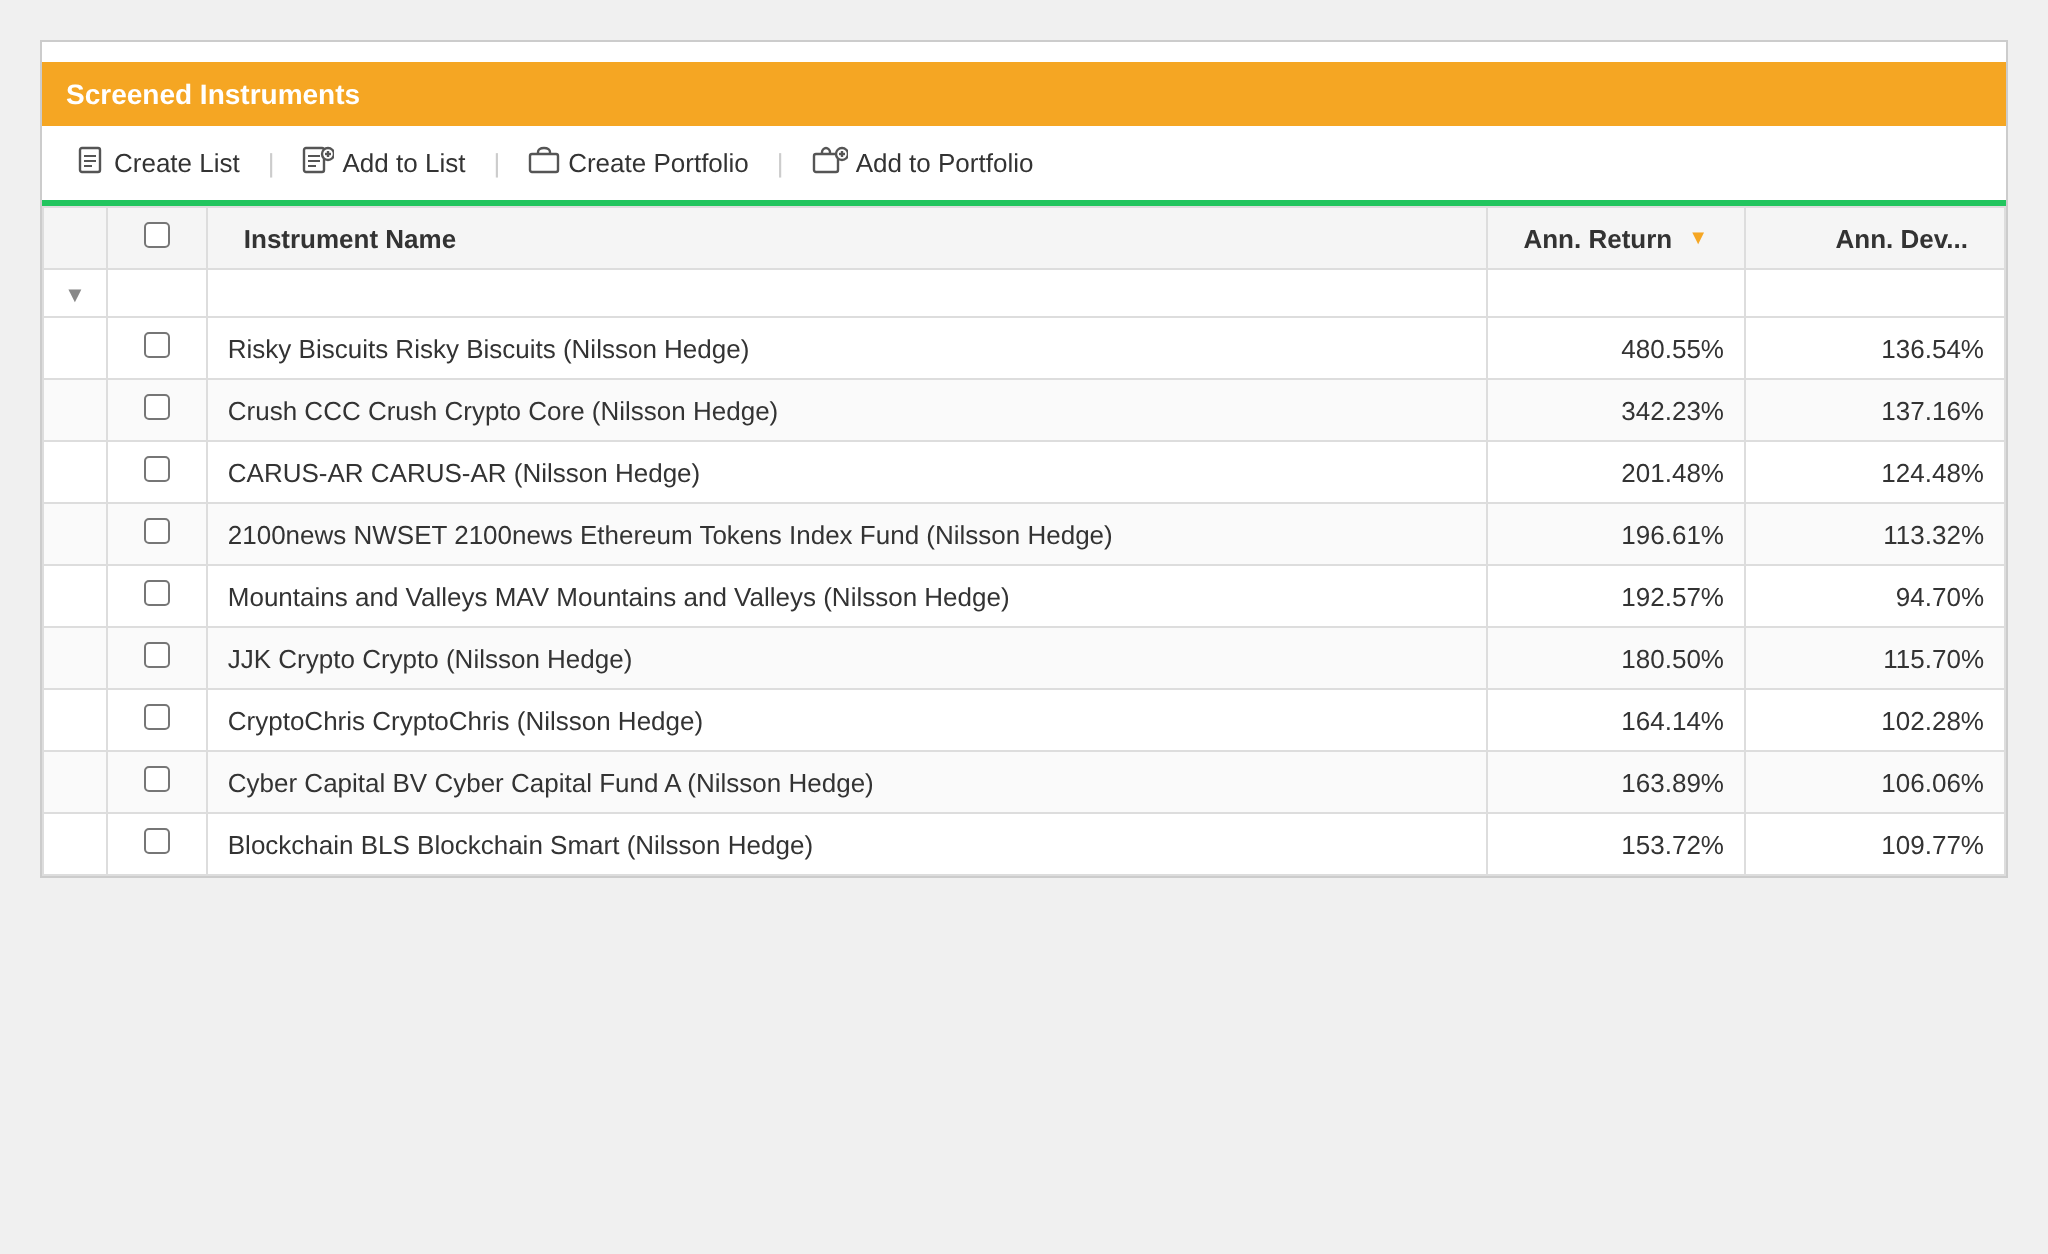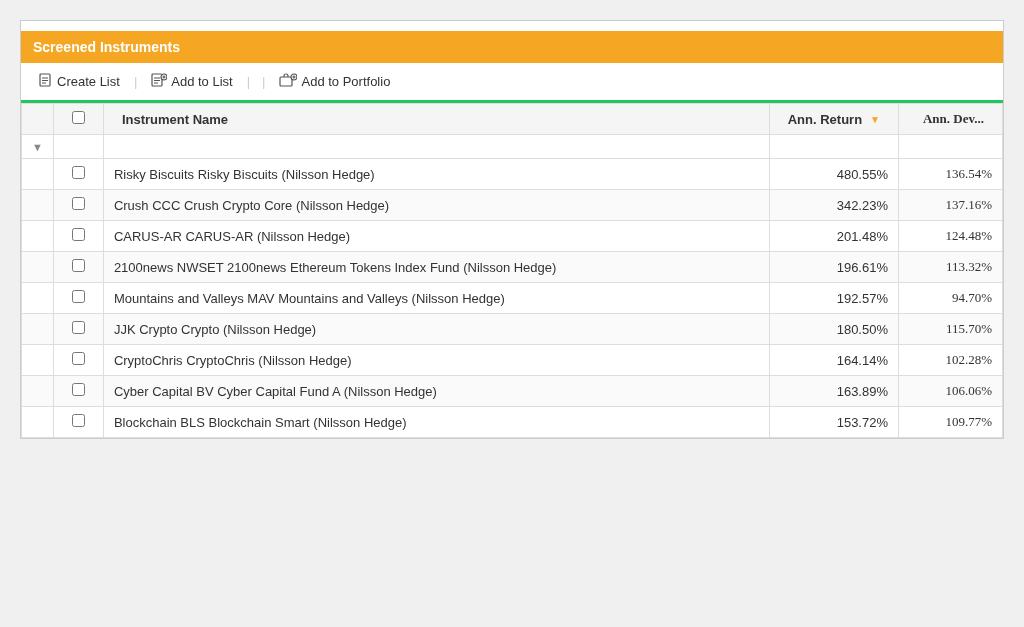--- a/index.html
+++ b/index.html
@@ -132,22 +132,21 @@
 
     .col-name {
       min-width: 400px;
     }
 
     .col-return {
       width: 120px;
     }
 
     .col-dev {
-      width: 104px;
-      font-family: Liberation Serif, serif;
+      width: 130px;
     }
 
     input[type="checkbox"] {
       cursor: pointer;
     }
 
     .filter-row td {
       background: #fff;
       padding: 4px 10px;
     }
@@ -192,20 +191,29 @@
           <circle cx="13" cy="4" r="3" fill="white" stroke="#555" stroke-width="1.2"></circle>
           <line x1="13" y1="2.5" x2="13" y2="5.5" stroke="#555" stroke-width="1.2"></line>
           <line x1="11.5" y1="4" x2="14.5" y2="4" stroke="#555" stroke-width="1.2"></line>
         </svg>
       </span>
       <span>Add to List</span>
     </button>
 
     <span class="toolbar-separator">|</span>
 
+    <button class="toolbar-btn">
+      <span class="toolbar-icon">
+        <svg width="16" height="14" viewBox="0 0 16 14" fill="none" xmlns="http://www.w3.org/2000/svg">
+          <rect x="1" y="4" width="14" height="9" rx="1" stroke="#555" stroke-width="1.2" fill="white"></rect>
+          <path d="M5 4V3C5 2 6 1 8 1C10 1 11 2 11 3V4" stroke="#555" stroke-width="1.2" fill="none"></path>
+        </svg>
+      </span>
+      <span>Create Portfolio</span>
+    </button>
 
     <span class="toolbar-separator">|</span>
 
     <button class="toolbar-btn">
       <span class="toolbar-icon">
         <svg width="18" height="14" viewBox="0 0 18 14" fill="none" xmlns="http://www.w3.org/2000/svg">
           <rect x="1" y="4" width="12" height="9" rx="1" stroke="#555" stroke-width="1.2" fill="white"></rect>
           <path d="M5 4V3C5 2 6 1 7 1C8 1 9 2 9 3V4" stroke="#555" stroke-width="1.2" fill="none"></path>
           <circle cx="15" cy="4" r="3" fill="white" stroke="#555" stroke-width="1.2"></circle>
           <line x1="15" y1="2.5" x2="15" y2="5.5" stroke="#555" stroke-width="1.2"></line>

